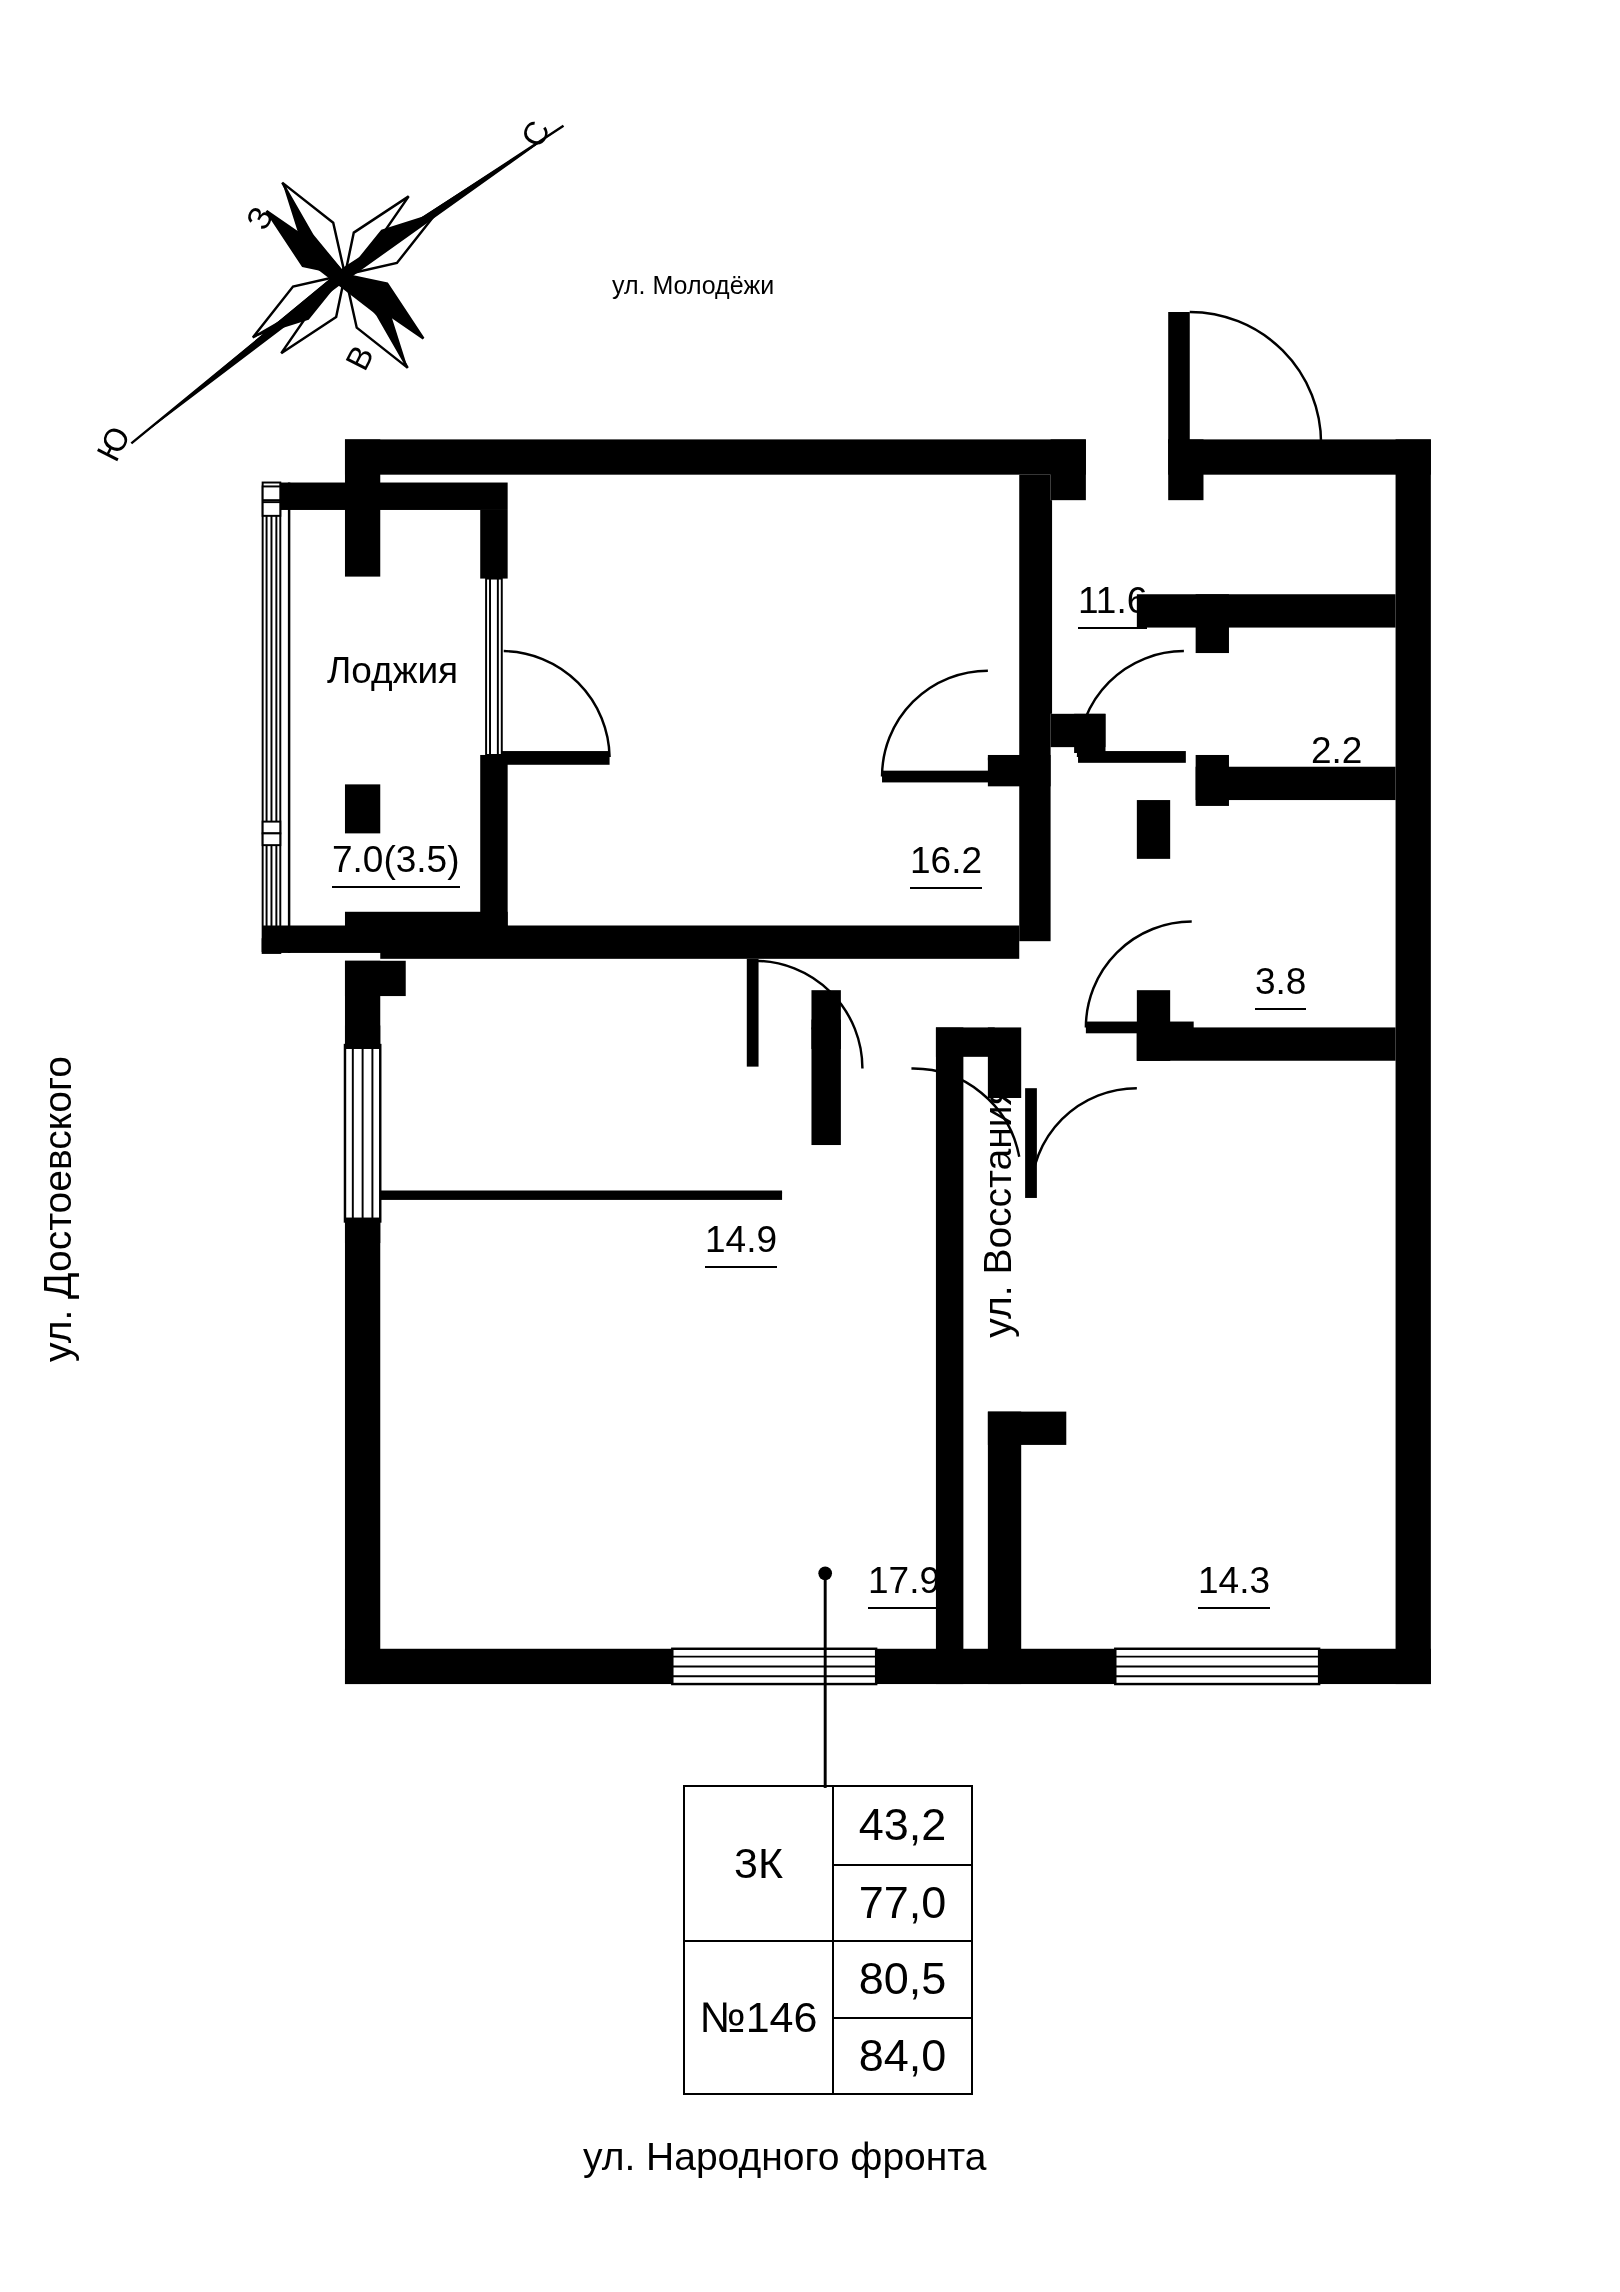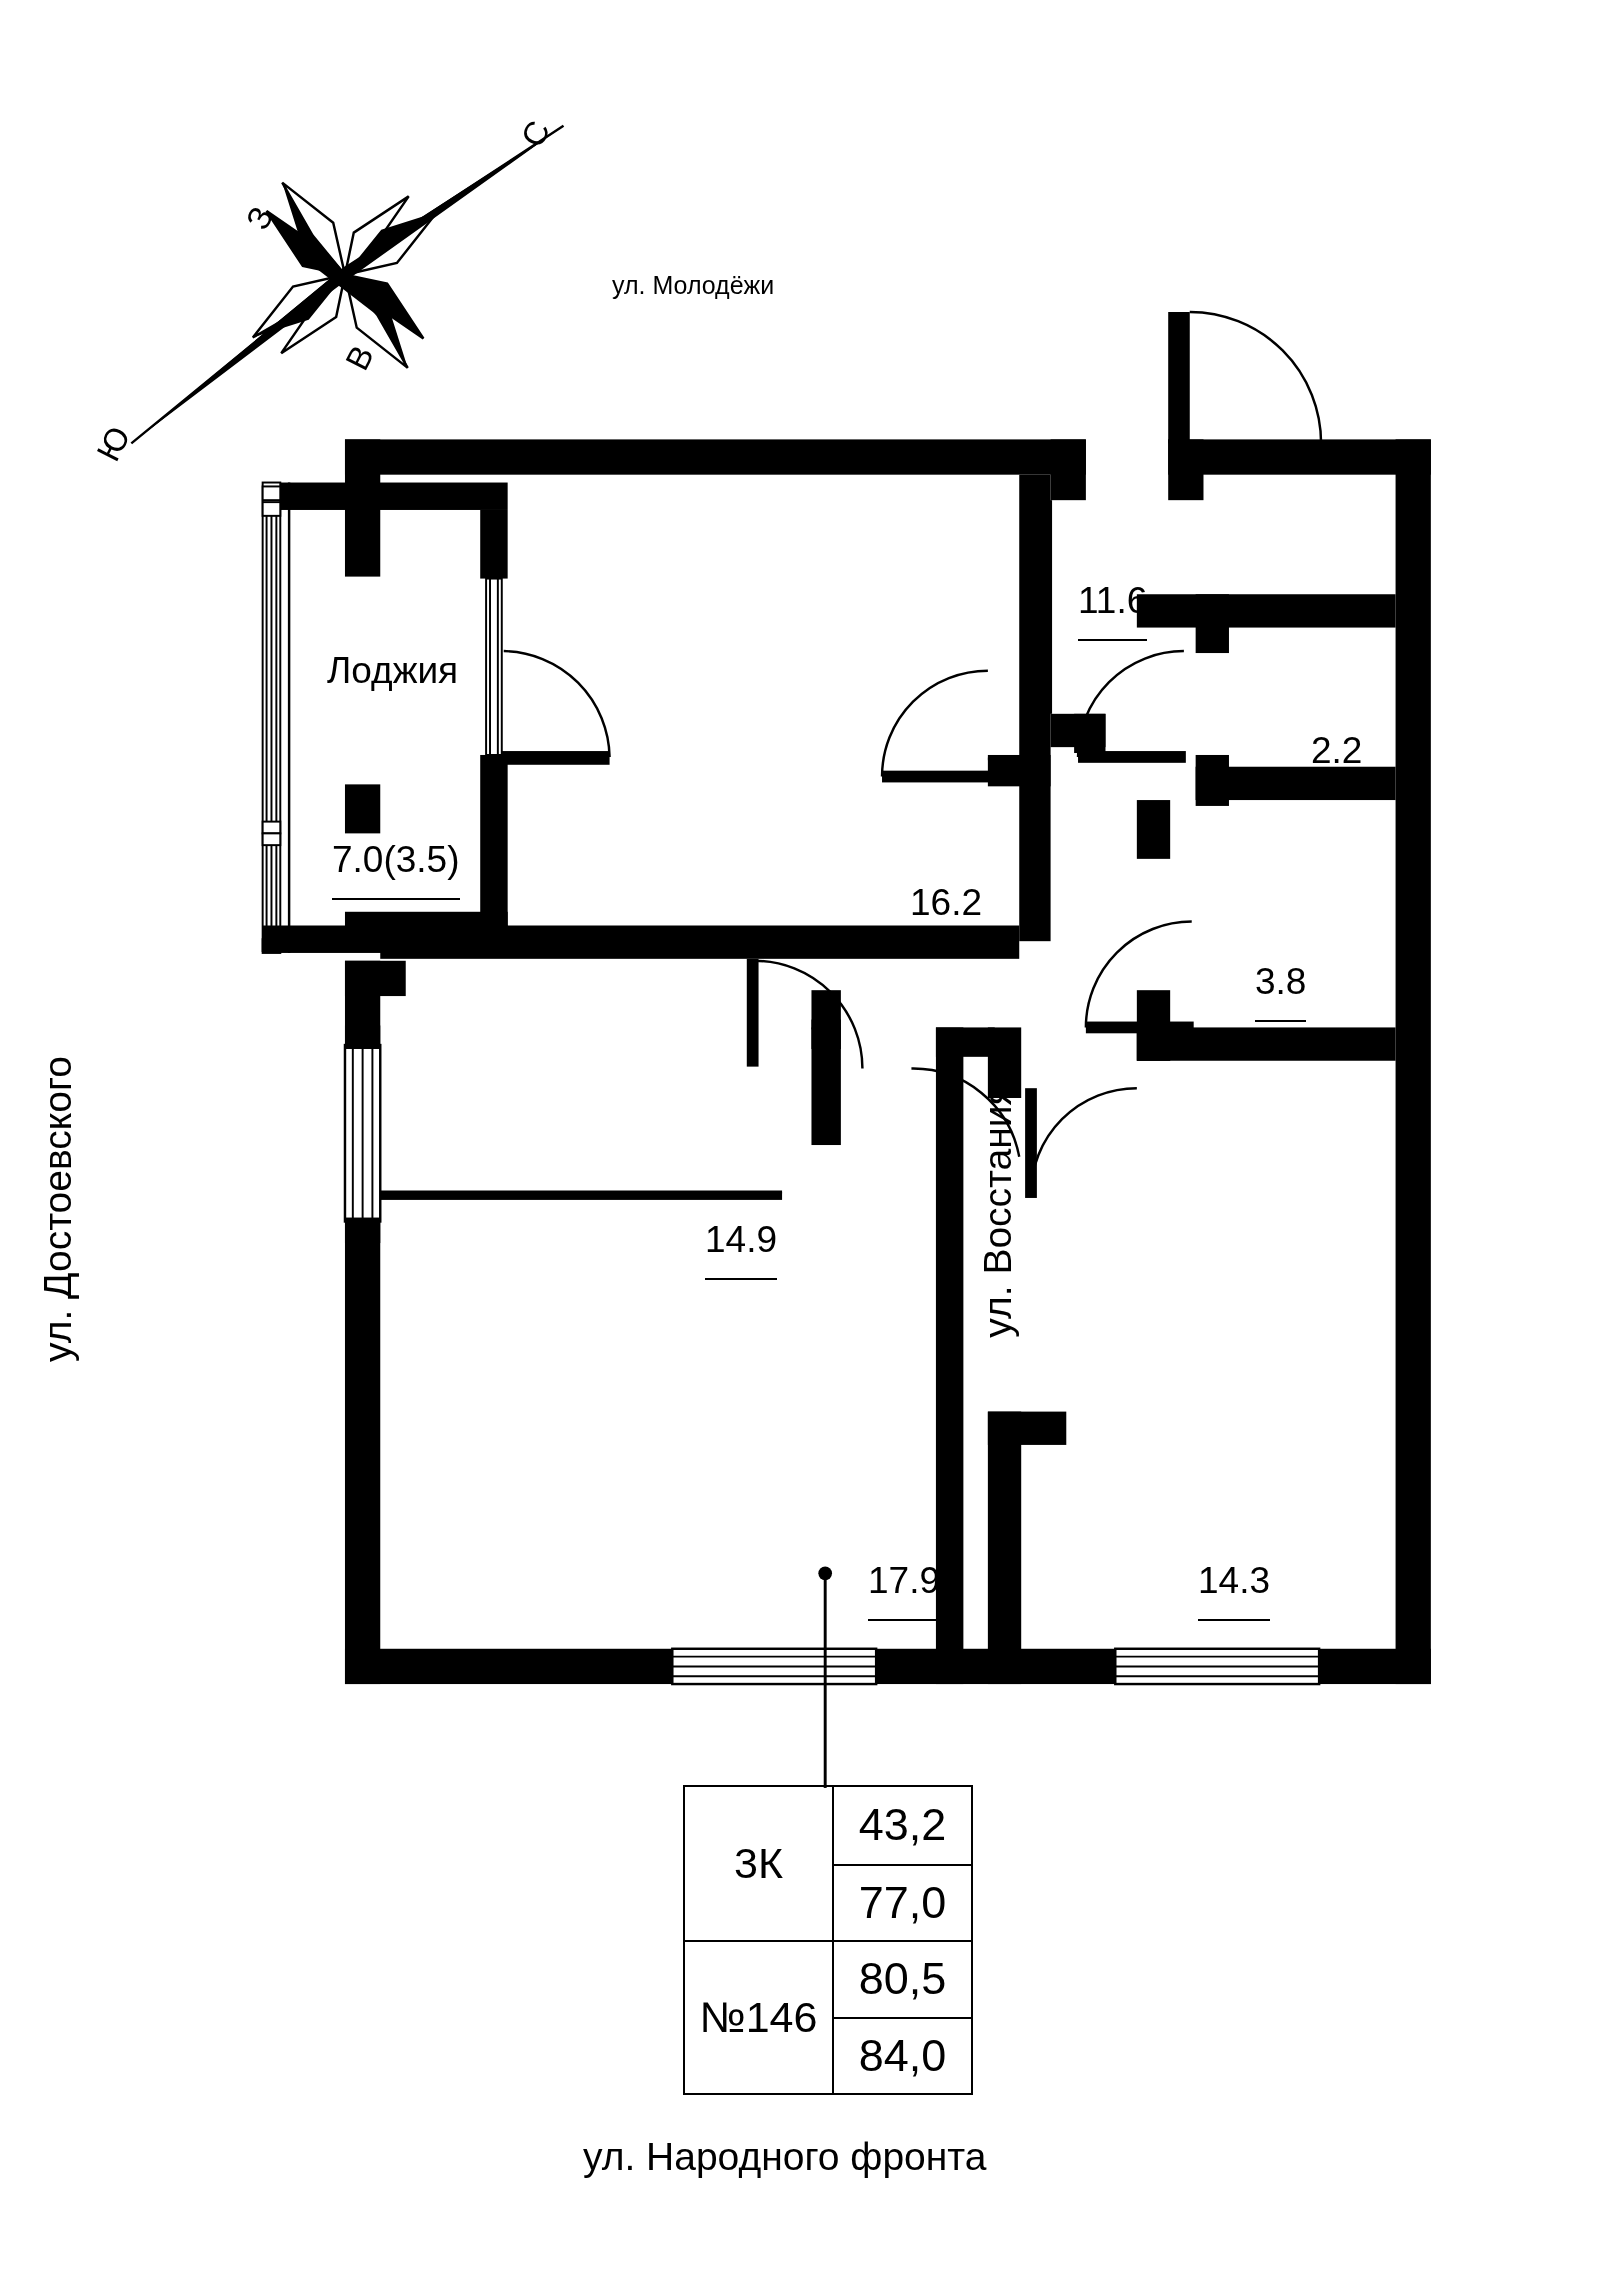--- a/index.html
+++ b/index.html
@@ -18,26 +18,26 @@
   #street-right{font-size:39px;left:871px;top:1189px;transform:rotate(-90deg);transform-origin:50% 50%;}
 
   
   .compass-letter{font-size:33px;font-weight:400;}
   #compass-n{left:524px;top:115px;transform:rotate(-63deg);transform-origin:50% 50%;}
   #compass-w{left:250px;top:199px;transform:rotate(-63deg);transform-origin:50% 50%;}
   #compass-e{left:349px;top:339px;transform:rotate(-63deg);transform-origin:50% 50%;}
   #compass-s{left:97px;top:425px;transform:rotate(-63deg);transform-origin:50% 50%;}
 
   
-  .room-label{font-size:37px;border-bottom:2.9px solid #000;padding-bottom:20px;line-height:1;}
+  .room-label{font-size:37px;border-bottom:2.9px solid #000;padding-bottom:8px;line-height:1;}
   .room-plain{font-size:37px;line-height:1;}
 
   #lbl-loggia-name{left:327px;top:652px;}
   #lbl-loggia-area{left:332px;top:841px;}
-  #lbl-r162{left:910px;top:884px;}
+  #lbl-r162{left:910px;top:842px;}
   #lbl-r116{left:1078px;top:582px;}
   #lbl-r22{left:1311px;top:732px;}
   #lbl-r38{left:1255px;top:963px;}
   #lbl-r110{left:705px;top:1221px;}
   #lbl-r179{left:868px;top:1562px;}
   #lbl-r143{left:1198px;top:1562px;}
 
   
   #summary-table{position:absolute;left:683px;top:1785px;width:290px;height:310px;
                  border:2.9px solid #000;box-sizing:border-box;display:flex;}

